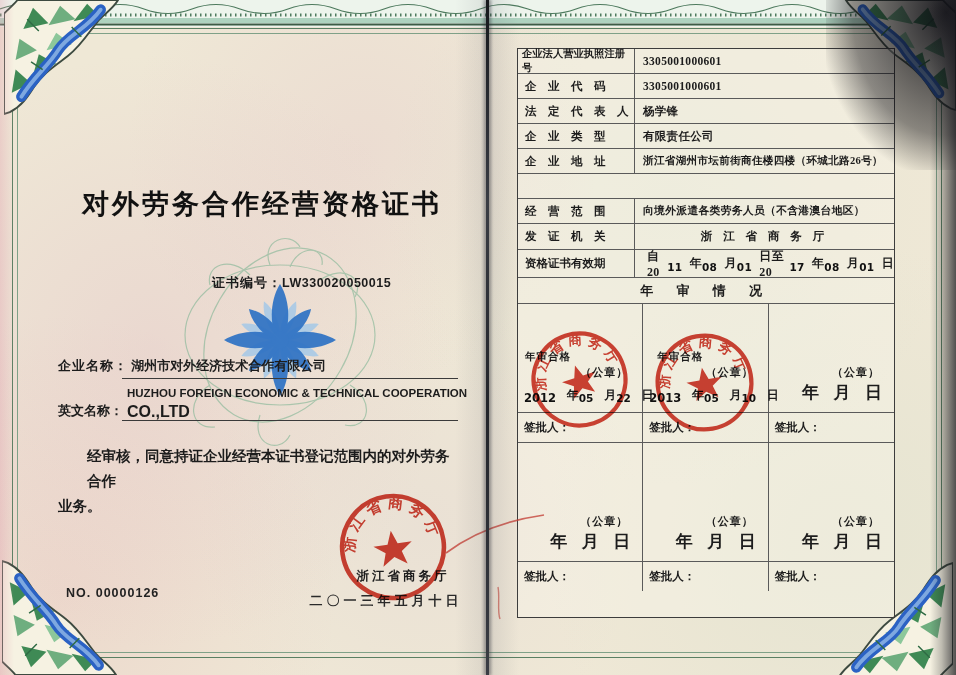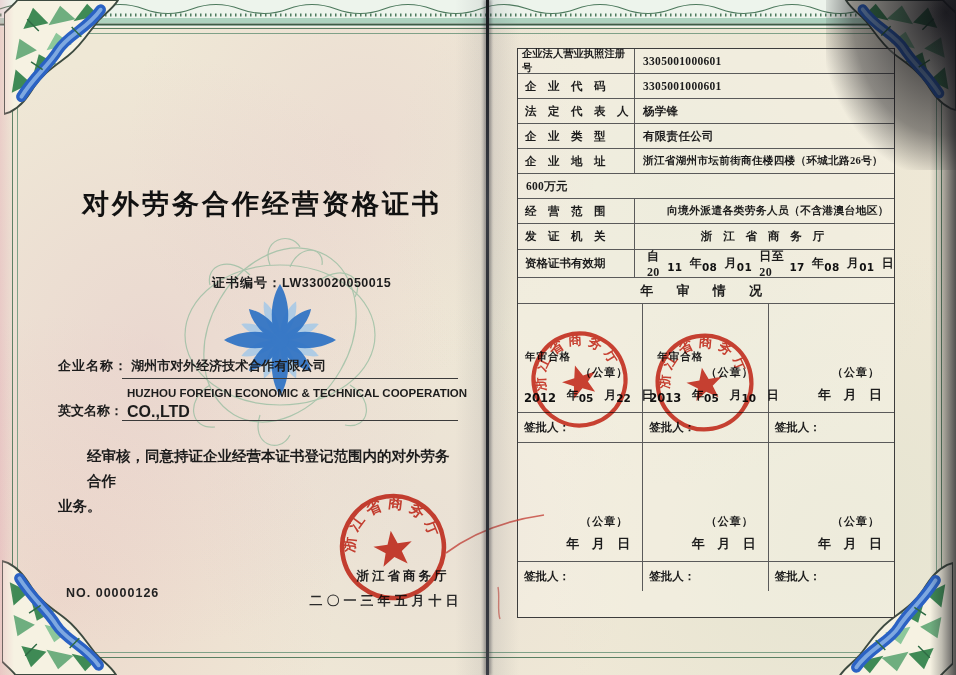--- a/index.html
+++ b/index.html
@@ -63,21 +63,21 @@
   .vprint{font-weight:bold;font-size:12px;}
   .vgap{display:inline-block;width:9px;}
   .review-header{display:flex;align-items:center;justify-content:center;font-size:13px;font-weight:bold;letter-spacing:10px;border-bottom:1px solid #5a5a5a;box-sizing:border-box;}
   .review-grid{display:grid;grid-template-columns:1fr 1fr 1fr;grid-template-rows:109px 30px 119px 29px;}
   .rcell{border-right:1px solid #5a5a5a;border-bottom:1px solid #5a5a5a;position:relative;box-sizing:border-box;font-size:11px;font-weight:bold;}
   .rcell:nth-child(3n){border-right:none;}
   .review-grid .rcell:nth-last-child(-n+3){border-bottom:none;}
   .pass-text{position:absolute;left:7px;top:46px;font-size:10.5px;letter-spacing:1px;}
   .seal-note{position:absolute;right:14px;bottom:32px;font-size:11px;letter-spacing:1px;}
   .cell-date{position:absolute;left:6px;right:4px;bottom:8px;font-size:11px;white-space:nowrap;}
-  .empty-date{position:absolute;right:10px;bottom:8px;font-size:13px;letter-spacing:2px;}
+  .empty-date{position:absolute;right:10px;bottom:8px;font-size:17px;letter-spacing:2px;}
   .sign-cell{display:flex;align-items:center;padding-left:6px;font-size:11.5px;}
 
   
   .stamp{mix-blend-mode:multiply;opacity:.92;}
   svg text{font-family:"Liberation Serif","DejaVu Serif",serif;}
 </style>
 </head>
 <body>
 
 <svg width="0" height="0" style="position:absolute">
@@ -216,23 +216,22 @@
     </div>
     <div class="trow" style="height:25px;">
       <div class="tcell tlabel">企　业　类　型</div>
       <div class="tcell tvalue">有限责任公司</div>
     </div>
     <div class="trow" style="height:25px;">
       <div class="tcell tlabel">企　业　地　址</div>
       <div class="tcell tvalue" style="font-size:10.6px;">浙江省湖州市坛前街商住楼四楼（环城北路26号）</div>
     </div>
     <div class="trow" style="height:25px;">
-      <div class="tcell tvalue">600万元</div>
-    </div>
-    <div class="trow" style="height:25px;gap:24px;">
+    </div>
+    <div class="trow" style="height:25px;">
       <div class="tcell tlabel">经　营　范　围</div>
       <div class="tcell tvalue" style="font-size:10.8px;">向境外派遣各类劳务人员（不含港澳台地区）</div>
     </div>
     <div class="trow" style="height:26px;">
       <div class="tcell tlabel">发　证　机　关</div>
       <div class="tcell tvalue centered-val">浙 江 省 商 务 厅</div>
     </div>
 
     <div class="trow" style="height:28px;">
       <div class="tcell tlabel">资格证书有效期</div>

